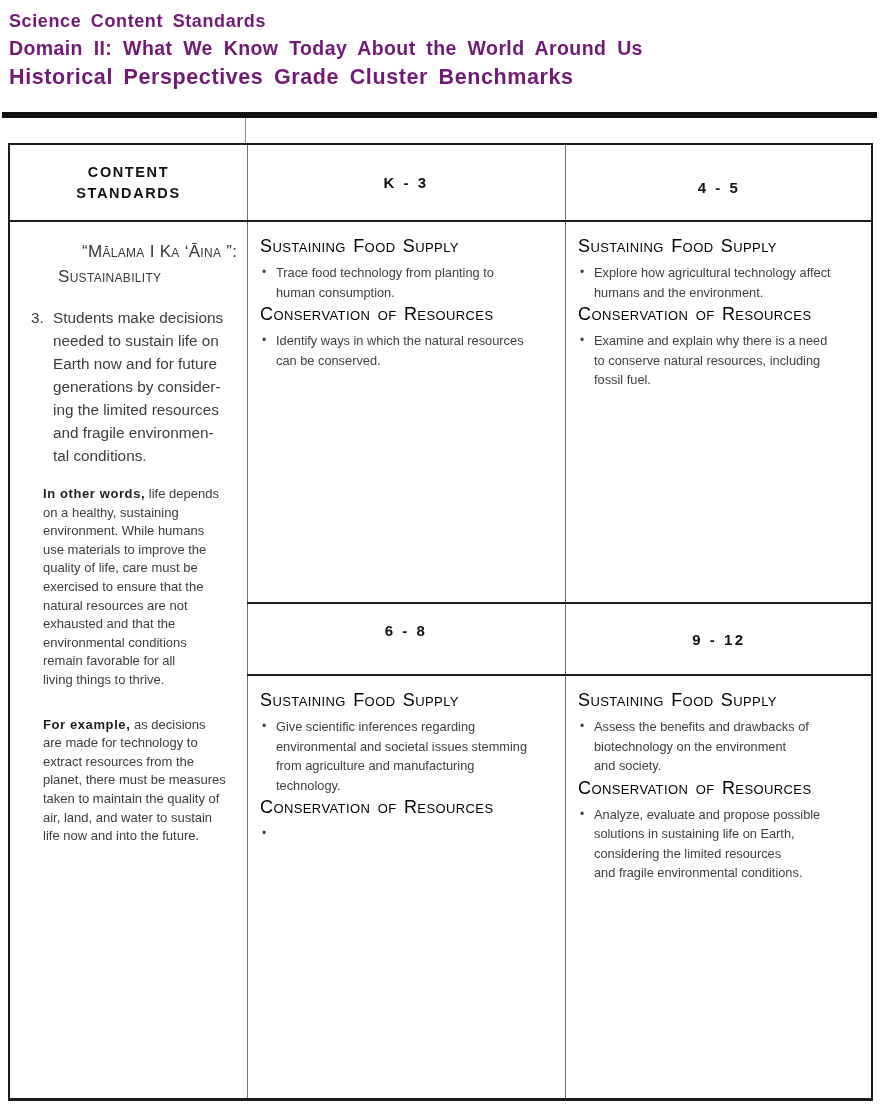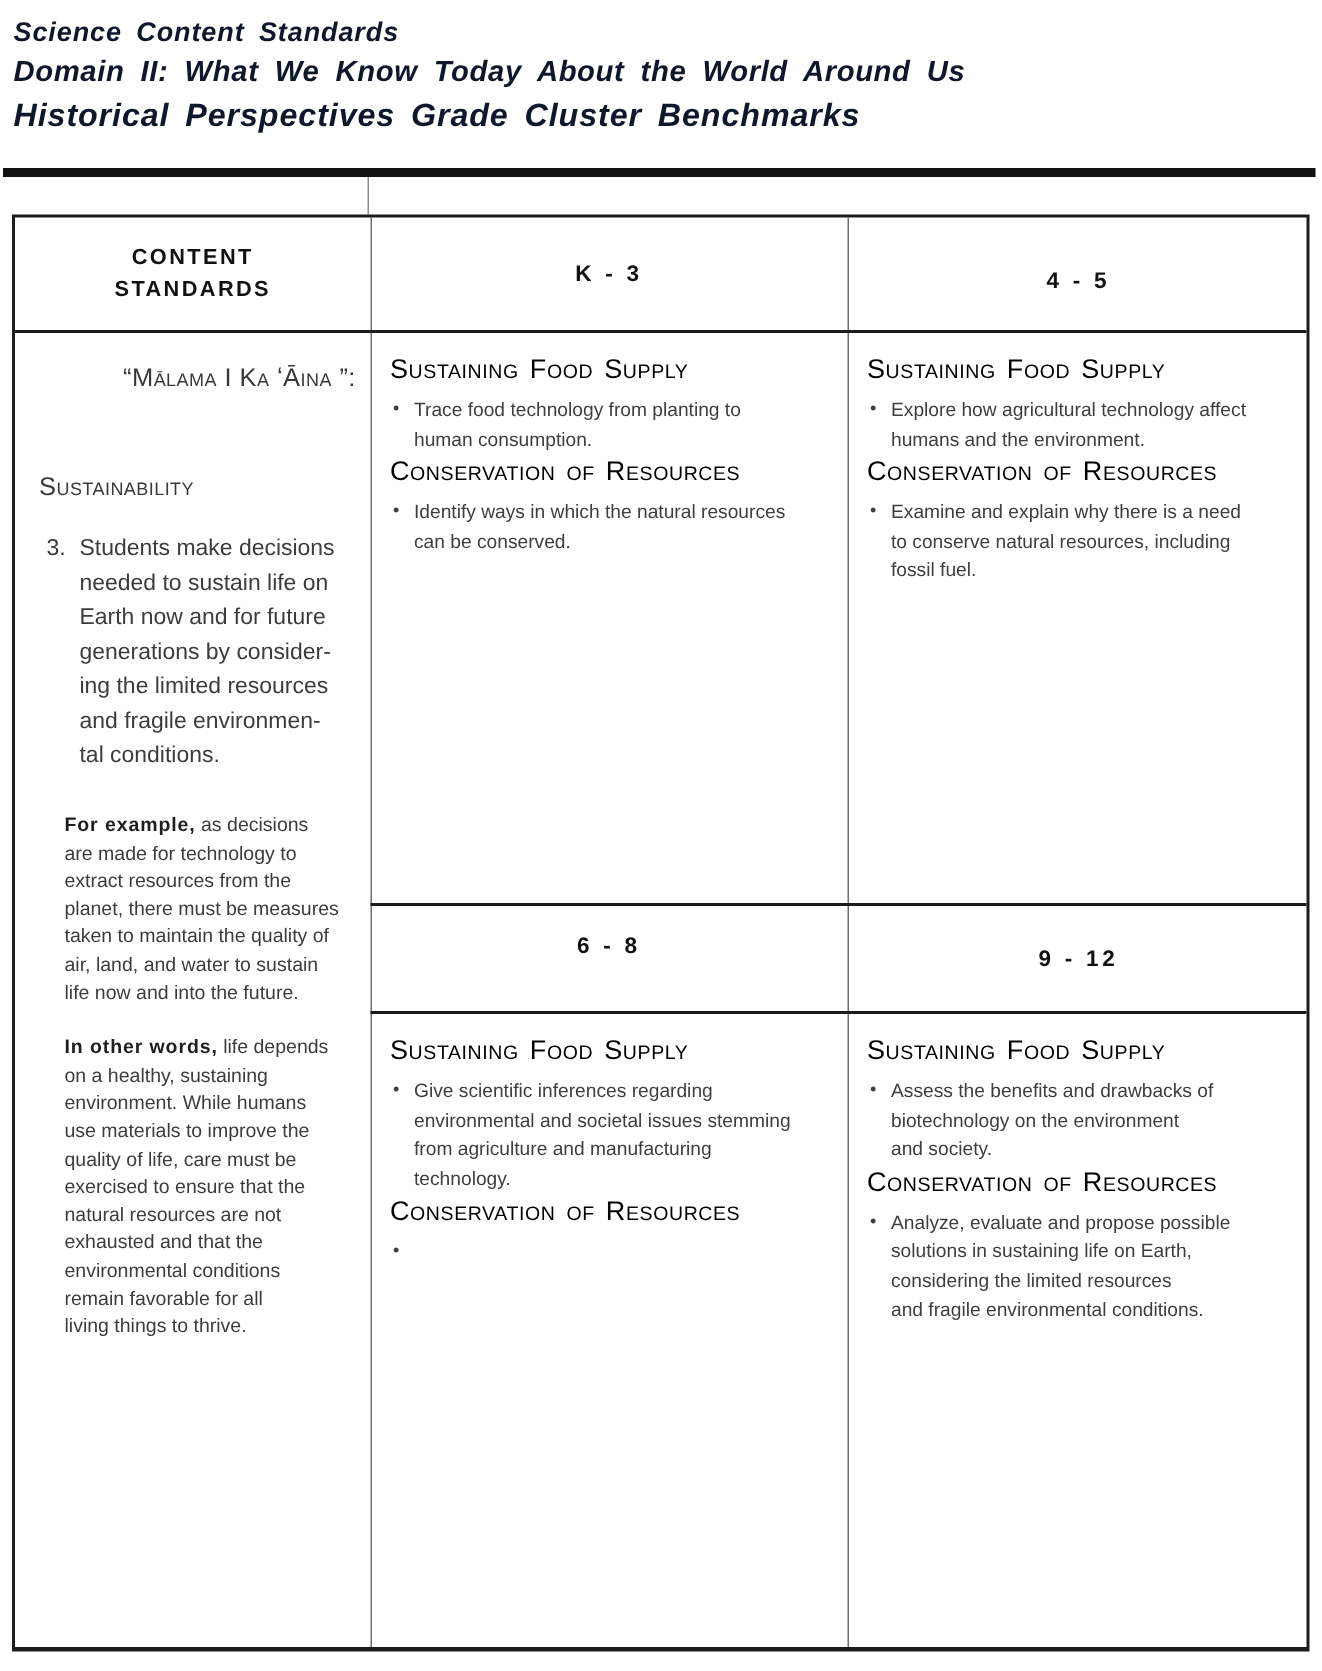--- a/index.html
+++ b/index.html
@@ -8,21 +8,21 @@
     position: relative;
     width: 881px;
     height: 1114px;
     background: #ffffff;
     font-family: "Liberation Sans", sans-serif;
     color: #3d3d3d;
     overflow: hidden;
   }
 
   
-  .doc-header { position: absolute; left: 9px; top: 8px; color: #0f172a; font-style: italic; }
+  .doc-header { position: absolute; left: 9px; top: 8px; color: #701a75; }
   .doc-header .t1 { font-size: 18px; font-weight: 700; letter-spacing: 0.6px; word-spacing: 4px; line-height: 26px; }
   .doc-header .t2 { font-size: 19.5px; font-weight: 700; letter-spacing: 0.4px; word-spacing: 5px; line-height: 28px; }
   .doc-header .t3 { font-size: 21.5px; font-weight: 700; letter-spacing: 0.6px; word-spacing: 4px; line-height: 30px; }
 
   .title-rule { position: absolute; left: 2px; top: 112px; width: 875px; height: 6px; background: #111; }
   .connector-line { position: absolute; left: 245px; top: 118px; width: 1px; height: 27px; background: #8a8a8a; }
 
   
   .std-table {
     position: absolute; left: 8px; top: 143px; width: 865px; height: 958px;
@@ -47,21 +47,21 @@
   .hdr-cell.g { font-size: 15px; letter-spacing: 2.5px; }
   .hdr-cell.gk3 { left: 237px; top: 0; width: 318px; height: 75px; }
   .hdr-cell.g45 { left: 555px; top: 0; width: 308px; height: 84px; }
   .hdr-cell.g68 { left: 237px; top: 459px; width: 318px; height: 52px; }
   .hdr-cell.g912 { left: 555px; top: 459px; width: 308px; height: 70px; }
 
   
   .cs-body { position: absolute; left: 0; top: 77px; width: 237px; height: 881px; }
   .malama { margin-top: 17px; font-variant: small-caps; font-size: 17px; line-height: 25px; color: #383838; letter-spacing: 0.3px; }
   .malama .l1 { padding-left: 72px; }
-  .malama .l2 { padding-left: 16px; margin-top: 48px; }
+  .malama .l2 { padding-left: 48px; }
   .standard-item { display: flex; margin-top: 17px; font-size: 15.3px; line-height: 23px; color: #3c3c3c; }
   .standard-item .num { width: 22px; padding-left: 0; margin-left: 21px; flex: none; }
   .standard-item .txt { white-space: pre-line; }
   .cs-para { margin-top: 18px; padding-left: 33px; padding-right: 4px; font-size: 13px; line-height: 18.6px; color: #3c3c3c; }
   .cs-para .lead { font-weight: 700; color: #1e1e1e; letter-spacing: 0.6px; }
   .cs-para .body { white-space: pre-line; }
   .cs-para.example { margin-top: 26px; }
 
   
   .bm-cell { position: absolute; padding: 12px 10px 0 13px; }
@@ -116,43 +116,43 @@
       </div>
       <div class="standard-item">
         <span class="num">3.</span>
         <span class="txt">Students make decisions
 needed to sustain life on
 Earth now and for future
 generations by consider-
 ing the limited resources
 and fragile environmen-
 tal conditions.</span>
-      </div>
-      <div class="cs-para example">
-        <span class="lead">For example,</span><span class="body"> as decisions
-are made for technology to
-extract resources from the
-planet, there must be measures
-taken to maintain the quality of
-air, land, and water to sustain
-life now and into the future.</span>
       </div>
       <div class="cs-para">
         <span class="lead">In other words,</span><span class="body"> life depends
 on a healthy, sustaining
 environment.  While humans
 use materials to improve the
 quality of life, care must be
 exercised to ensure that the
 natural resources are not
 exhausted and that the
 environmental conditions
 remain favorable for all
 living things to thrive.</span>
       </div>
+      <div class="cs-para example">
+        <span class="lead">For example,</span><span class="body"> as decisions
+are made for technology to
+extract resources from the
+planet, there must be measures
+taken to maintain the quality of
+air, land, and water to sustain
+life now and into the future.</span>
+      </div>
     </div>
 
     <div class="bm-cell k3">
       <div class="sec-heading">Sustaining Food Supply</div>
       <div class="bullet-row">
         <span class="dot">•</span>
         <span class="btxt">Trace food technology from planting to
 human consumption.</span>
       </div>
       <div class="sec-heading second">Conservation of Resources</div>

